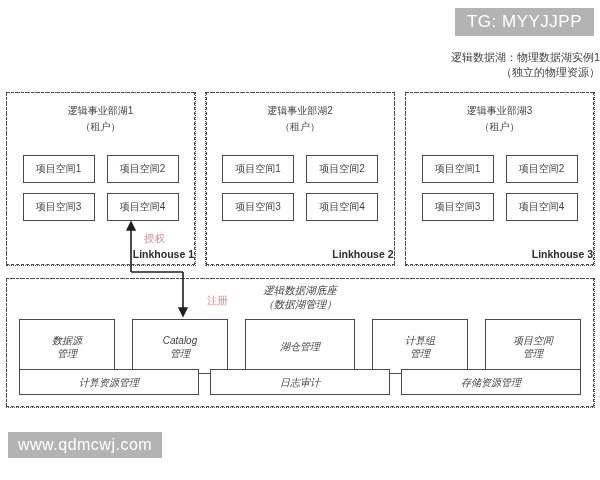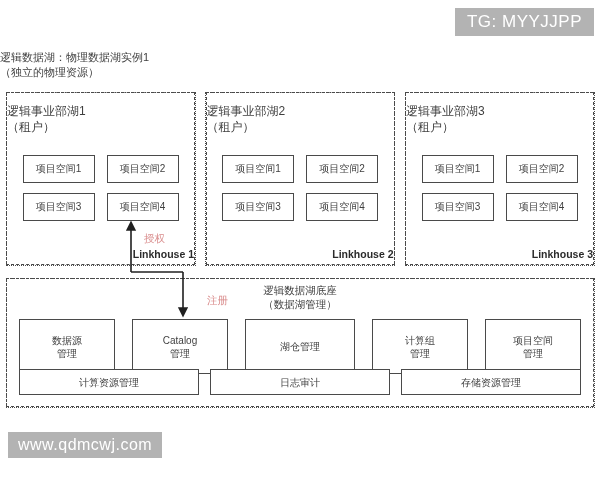--- a/index.html
+++ b/index.html
@@ -39,21 +39,21 @@
     padding: 4px 10px;
     font-size: 16px;
   }
 
   
   .diagram-title {
     position: absolute;
     top: 50px;
     left: 0;
     width: 600px;
-    text-align: left;
+    text-align: right;
     font-size: 11px;
     line-height: 15px;
     color: #3f3f3f;
   }
   .diagram-title .line2 { display: block; }
 
   
   .tenant-row {
     position: absolute;
     top: 92px;
@@ -78,22 +78,22 @@
     position: absolute;
     left: -1.5px; top: -1.5px; right: -1.5px; bottom: -1.5px;
     border: 1.5px dotted #4a4a4a;
     pointer-events: none;
   }
   .tenant-title {
     position: absolute;
     top: 10px;
     left: 0;
     width: 100%;
-    text-align: left;
-    font-size: 12px;
+    text-align: center;
+    font-size: 10px;
     line-height: 16px;
     color: #3f3f3f;
   }
   .tenant-title .sub { display: block; }
 
   .proj-grid {
     position: absolute;
     top: 62px;
     left: 50%;
     transform: translateX(-50%);
@@ -127,20 +127,21 @@
   
   .foundation {
     position: absolute;
     top: 278px;
     left: 6px;
     width: 588px;
     height: 129px;
     border: 1.5px dashed #4a4a4a;
     box-sizing: border-box;
     background: #ffffff;
+    font-style: italic;
   }
   .foundation::after {
     content: "";
     position: absolute;
     left: -1.5px; top: -1.5px; right: -1.5px; bottom: -1.5px;
     border: 1.5px dotted #4a4a4a;
     pointer-events: none;
   }
   .foundation-title {
     position: absolute;

